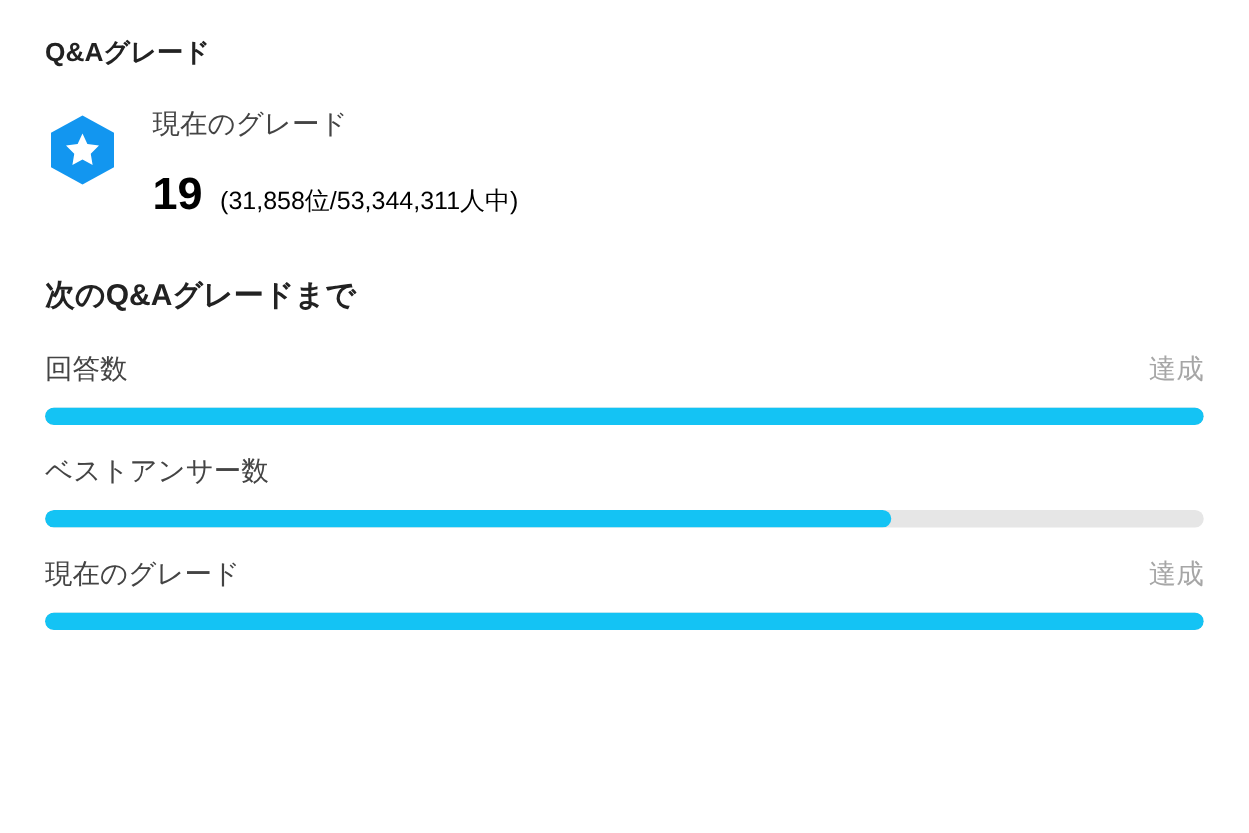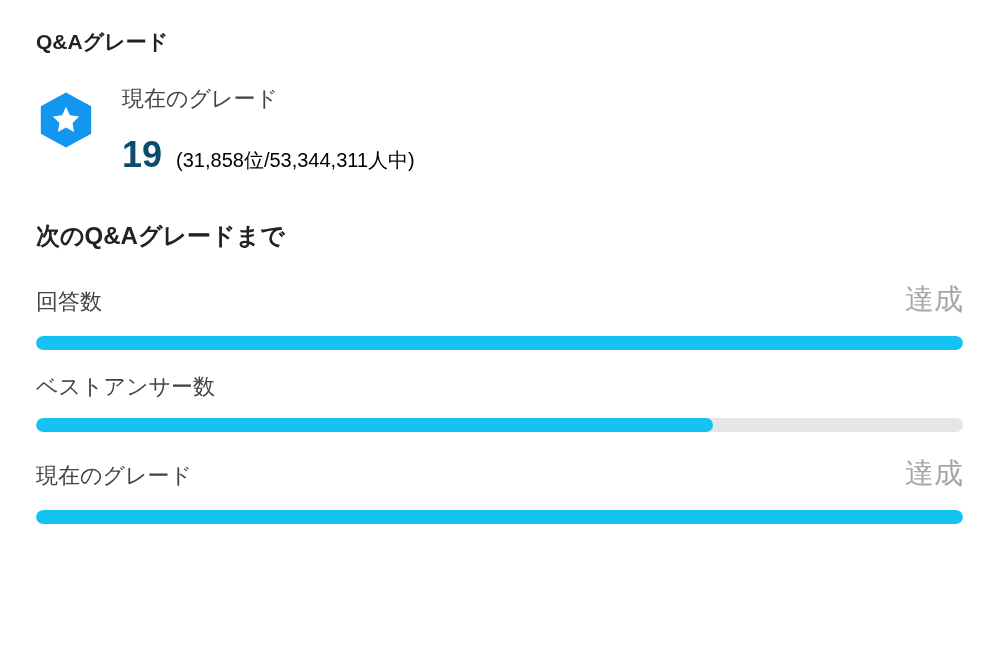--- a/index.html
+++ b/index.html
@@ -50,21 +50,21 @@
       font-weight: 400;
     }
     .grade-value-row {
       display: flex;
       align-items: baseline;
       gap: 14px;
     }
     .grade-number {
       font-size: 36px;
       font-weight: 700;
-      color: #0c4a6e;
+      color: #000000;
     }
     .grade-rank {
       font-size: 20px;
       color: #000000;
       font-weight: 400;
     }
     .next-grade-title {
       font-size: 24px;
       font-weight: 700;
       color: #222;
@@ -79,21 +79,21 @@
       align-items: baseline;
       margin-bottom: 16px;
     }
     .progress-label {
       font-size: 22px;
       color: #444;
       font-weight: 400;
       text-align: right;
     }
     .progress-status {
-      font-size: 29px;
+      font-size: 22px;
       font-weight: 400;
     }
     .status-complete {
       color: #a6a6a6;
     }
     .status-remaining {
       color: #111;
       font-weight: 700;
     }
     .progress-bar-track {

